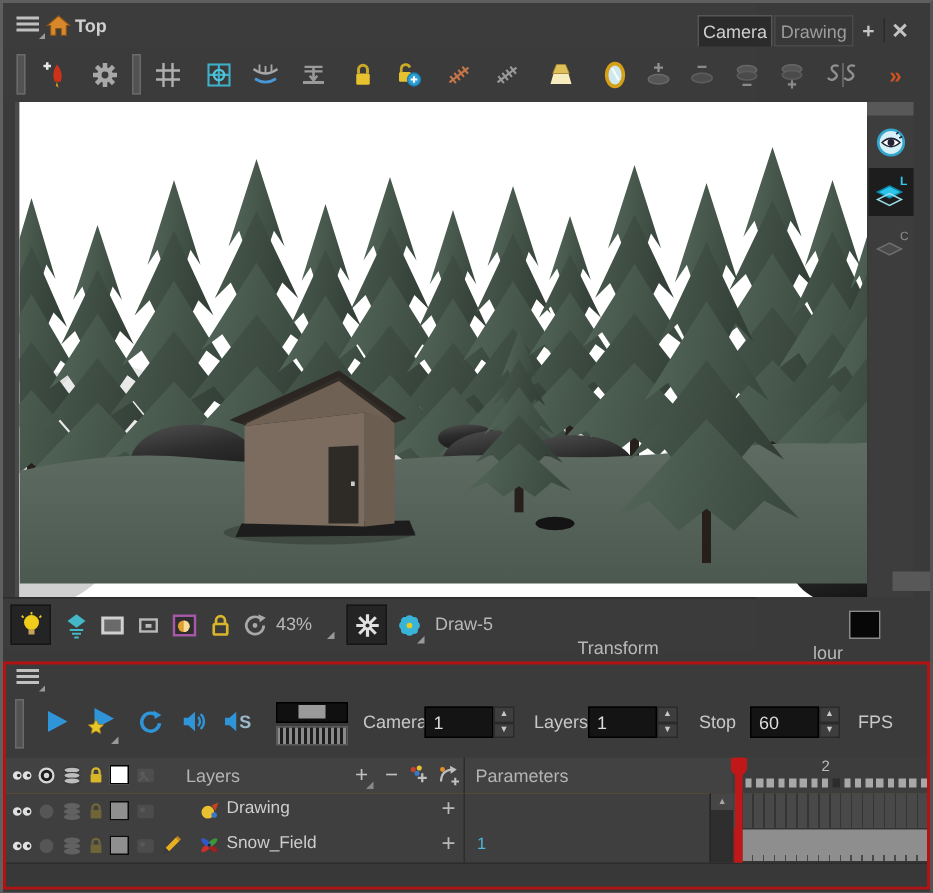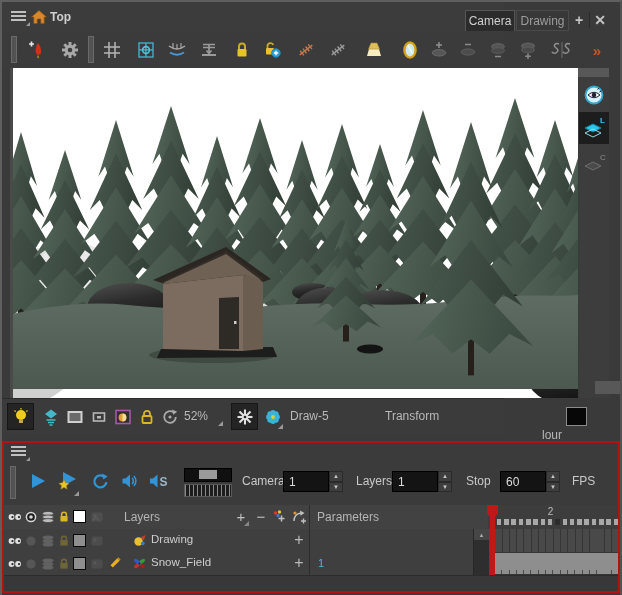--- a/index.html
+++ b/index.html
@@ -472,21 +472,21 @@
             <rect x="4.5" y="8" width="9" height="7" rx="1" fill="none" stroke="#d8b62a" stroke-width="1.8"></rect>
           </svg>
       </span>
       <span class="sbtn" style="left:155px;">
         <svg width="20" height="20" viewBox="0 0 20 20">
             <path d="M15.8,10 a5.8,5.8 0 1 1 -2.4,-4.7" stroke="#a8a8a8" stroke-width="1.8" fill="none"></path>
             <polygon points="12.2,2.5 17.2,4.8 13.2,7.8" fill="#a8a8a8"></polygon>
             <circle cx="10" cy="10" r="1.6" fill="#a8a8a8"></circle>
           </svg>
       </span>
-      <span class="stext" style="left:182px;">52%</span>
+      <span class="stext" style="left:182px;">43%</span>
       <span class="caret" style="left:216px;top:22px;"></span>
       <span class="sbtn pressed" style="left:229px;width:27px;">
         <svg width="20" height="20" viewBox="0 0 20 20">
             <g stroke="#e0e0e0" stroke-width="2.1">
               <line x1="10" y1="2.5" x2="10" y2="17.5"></line>
               <line x1="2.5" y1="10" x2="17.5" y2="10"></line>
               <line x1="4.5" y1="4.5" x2="15.5" y2="15.5"></line>
               <line x1="15.5" y1="4.5" x2="4.5" y2="15.5"></line>
             </g>
             <circle cx="10" cy="10" r="3.2" fill="#e0e0e0"></circle>
@@ -504,21 +504,21 @@
               <circle cx="7" cy="7" r="2.7"></circle>
               <circle cx="10" cy="5.8" r="2.7"></circle>
               <circle cx="13" cy="7" r="2.7"></circle>
               <circle cx="10" cy="10" r="3.9"></circle>
             </g>
             <circle cx="10" cy="10" r="1.9" fill="#e8cc20"></circle>
           </svg>
       </span>
       <span class="caret" style="left:276px;top:25px;"></span>
       <span class="stext" style="left:288px;">Draw-5</span>
-      <span class="stext" style="left:383px;">Transform</span>
+      <span class="stext" style="left:383px;margin-top:16px;">Transform</span>
       <span class="stext" style="left:540px;margin-top:19px;">lour</span>
       <span class="swatch" style="left:564px;"></span>
     </div>
   </section>
 
   <section class="timeline">
     <div class="tl-menu burger">
       <i></i>
         <i></i>
         <i></i>

